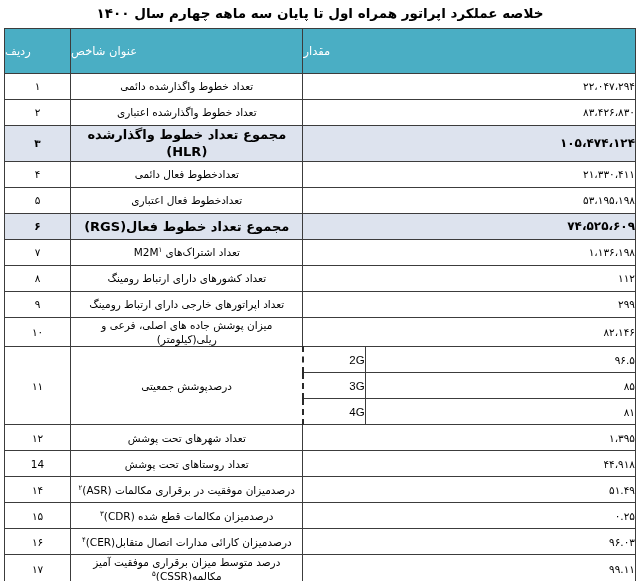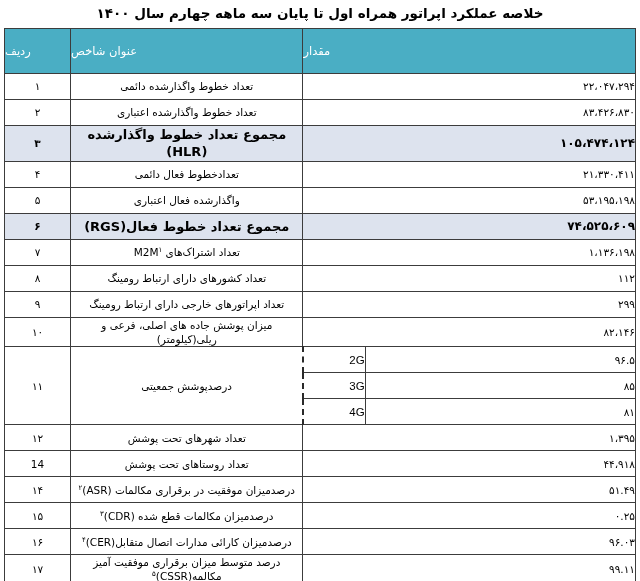--- a/index.html
+++ b/index.html
@@ -131,21 +131,21 @@
           <td class="title"><span>مجموع تعداد خطوط واگذارشده (HLR)</span></td>
           <td class="num">۳</td>
         </tr>
         <tr>
           <td class="value" colspan="2">۲۱،۳۳۰،۴۱۱</td>
           <td class="title"><span>تعدادخطوط  فعال دائمی</span></td>
           <td class="num">۴</td>
         </tr>
         <tr>
           <td class="value" colspan="2">۵۳،۱۹۵،۱۹۸</td>
-          <td class="title"><span>واگذارشده فعال اعتباری</span></td>
+          <td class="title"><span>تعدادخطوط فعال اعتباری</span></td>
           <td class="num">۵</td>
         </tr>
         <tr class="highlight">
           <td class="value" colspan="2">۷۴،۵۲۵،۶۰۹</td>
           <td class="title"><span>مجموع تعداد خطوط  فعال(RGS)</span></td>
           <td class="num">۶</td>
         </tr>
         <tr>
           <td class="value" colspan="2">۱،۱۳۶،۱۹۸</td>
           <td class="title"><span>تعداد اشتراک‌های M2M</span><sup>۱</sup></td>

